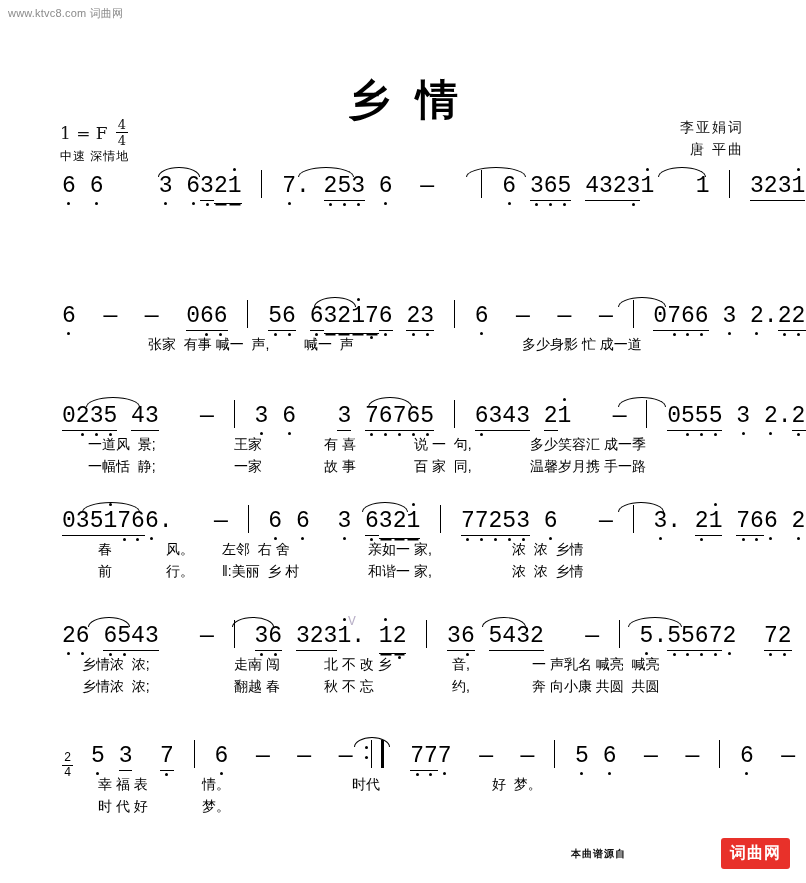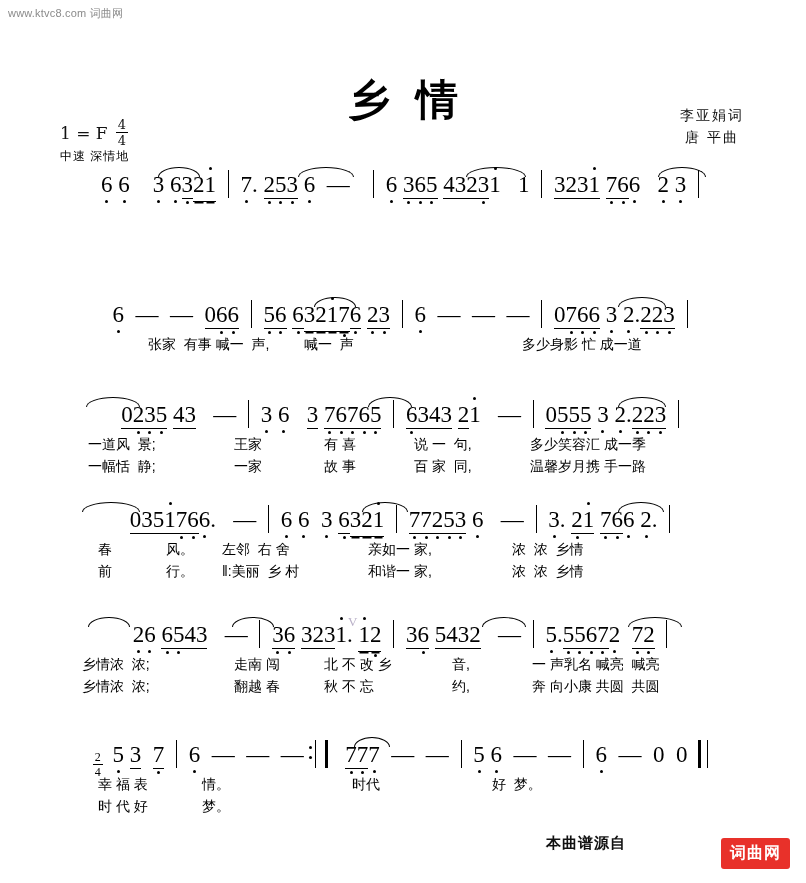--- a/index.html
+++ b/index.html
@@ -39,34 +39,34 @@
   }
   .keysig .frac .num{border-bottom:1px solid #000;padding:0 2px 1px 2px;}
   .keysig .frac .den{padding:1px 2px 0 2px;}
 
   .tempo{
     position:absolute;left:60px;top:148px;
     font-size:12px;letter-spacing:1px;color:#000;
   }
 
   .credits{
-    position:absolute;right:62px;top:104px;
-    font-size:14px;line-height:22px;text-align:center;
+    position:absolute;right:62px;top:116px;
+    font-size:14px;line-height:22px;text-align:right;
     letter-spacing:2px;
   }
 
   
   .system{
     position:absolute;left:0;width:806px;
   }
   .notes{
     position:relative;
     height:36px;
     margin:0 62px;
-    font-family:Liberation Serif, serif;
+    font-family:Liberation Mono, monospace;
     font-size:23px;
     letter-spacing:0px;
     white-space:nowrap;
     color:#000;
     text-align:center;
   }
   .bar{
     display:inline-block;
     width:1px;height:28px;
     background:#000;
@@ -115,22 +115,22 @@
     margin:0 62px;
     height:22px;
     font-size:14px;
     white-space:nowrap;
     color:#000;
     text-align:center;
   }
   .lyricline span{position:absolute;top:0;}
 
   .footer-text{
-    position:absolute;right:180px;bottom:30px;
-    font-size:15px;font-weight:bold;letter-spacing:1px;
+    position:absolute;right:180px;bottom:22px;
+    font-size:10px;font-weight:bold;letter-spacing:1px;
   }
   .footer-logo{
     position:absolute;right:16px;bottom:14px;
     background:#e8312a;color:#fff;
     font-size:16px;font-weight:bold;
     padding:5px 9px;border-radius:3px;letter-spacing:1px;
   }
 </style>
 </head>
 <body>

